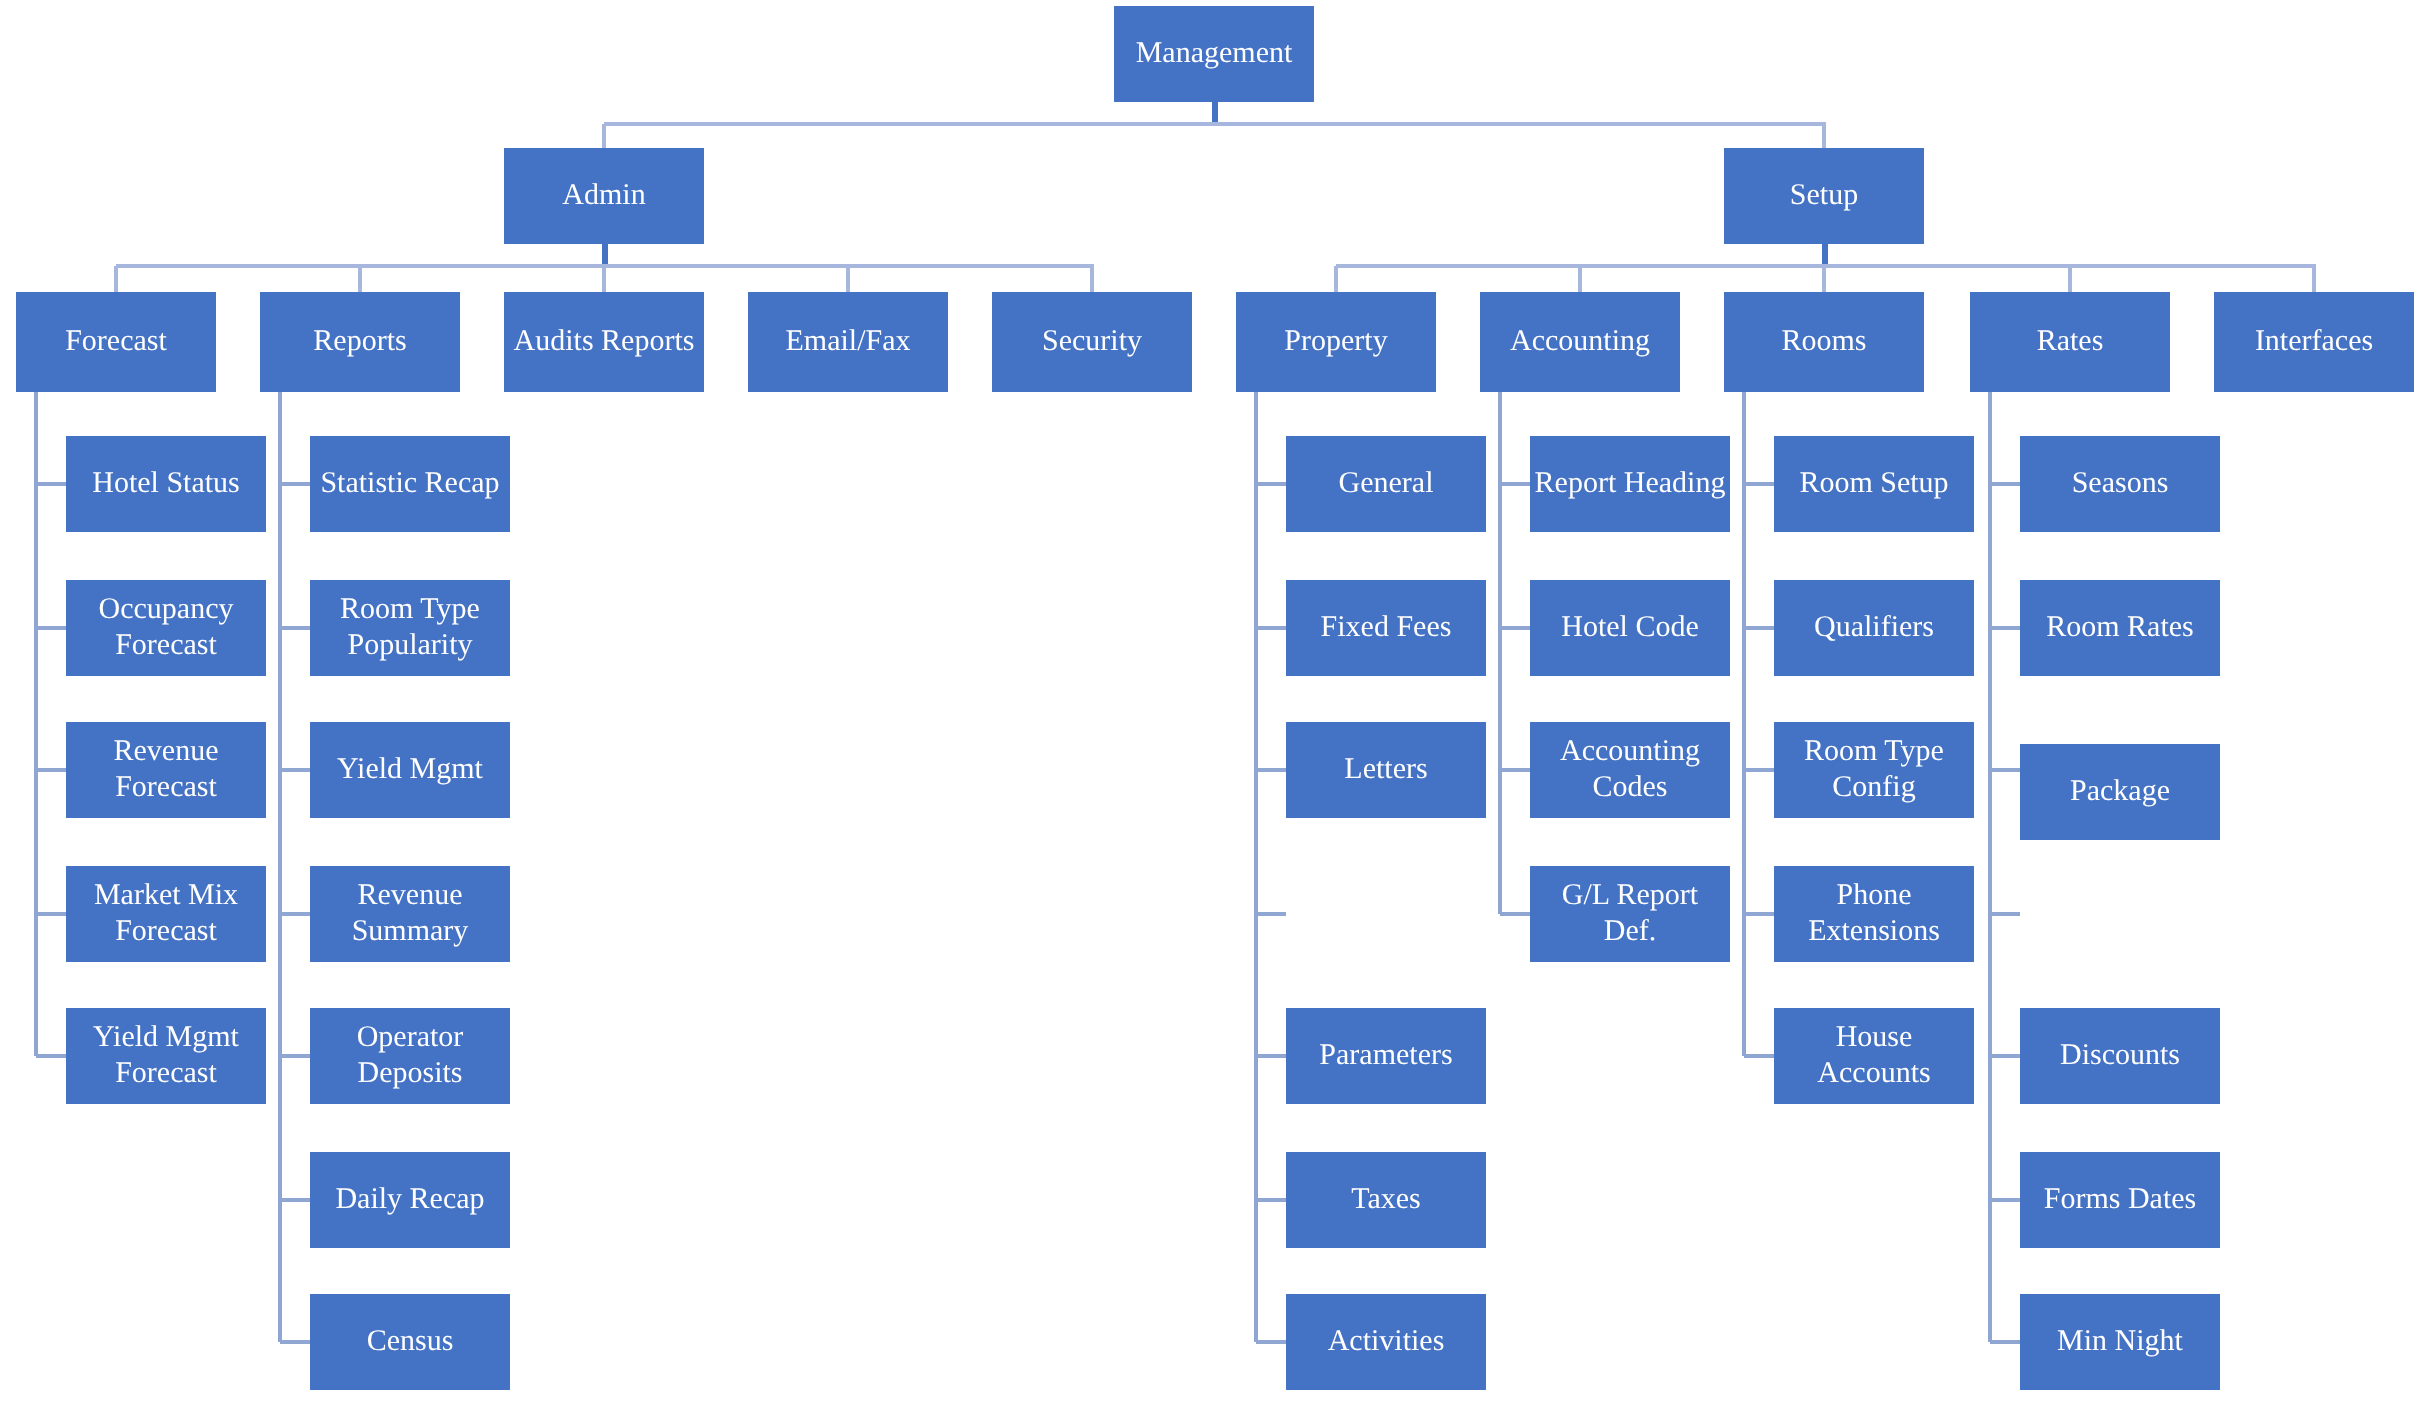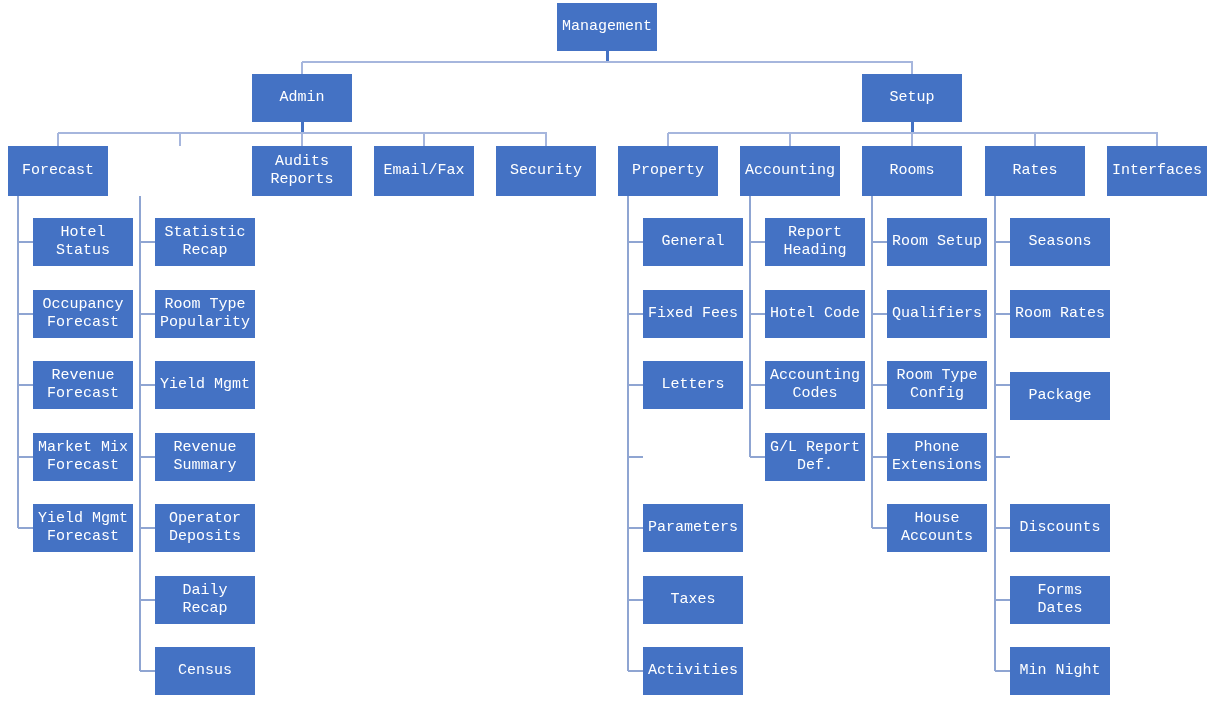--- a/index.html
+++ b/index.html
@@ -1,18 +1,18 @@
 <!DOCTYPE html>
 <html style="--node-fill: #4472C4; --node-text: #FFFFFF; --conn-light: #A6B6DD; --conn-mid: #8FA5D2; --conn-dark: #4472C4;"><head>
 <meta charset="utf-8">
 <style>
   html,body{margin:0;padding:0;background:#ffffff;}
   #canvas{
     position:relative;width:1216px;height:706px;background:#ffffff;overflow:hidden;
-    font-family:Liberation Mono, monospace;
+    font-family:Liberation Serif, serif;
   }
   .node{
     position:absolute;width:100px;height:48px;
     background:var(--node-fill,#4472C4);color:var(--node-text,#fff);
     display:flex;align-items:center;justify-content:center;text-align:center;
     font-size:15px;line-height:1.22;padding:1px 2px;box-sizing:border-box;
   }
   .node.lv2{height:50px;}
   .seg{position:absolute;}
   .seg.light{background:var(--conn-light,#A6B6DD);}
@@ -23,20 +23,21 @@
 <body>
 
 <div id="canvas">
 
   <div class="node" style="left:557px;top:3px">Management</div>
 
   <div class="node" style="left:252px;top:74px">Admin</div>
   <div class="node" style="left:862px;top:74px">Setup</div>
 
   <div class="node lv2" style="left:8px;top:146px">Forecast</div>
+  <div class="node lv2" style="left:130px;top:146px">Reports</div>
   <div class="node lv2" style="left:252px;top:146px">Audits Reports</div>
   <div class="node lv2" style="left:374px;top:146px">Email/Fax</div>
   <div class="node lv2" style="left:496px;top:146px">Security</div>
   <div class="node lv2" style="left:618px;top:146px">Property</div>
   <div class="node lv2" style="left:740px;top:146px">Accounting</div>
   <div class="node lv2" style="left:862px;top:146px">Rooms</div>
   <div class="node lv2" style="left:985px;top:146px">Rates</div>
   <div class="node lv2" style="left:1107px;top:146px">Interfaces</div>
 
   <div class="node" style="left:33px;top:218px">Hotel Status</div>

